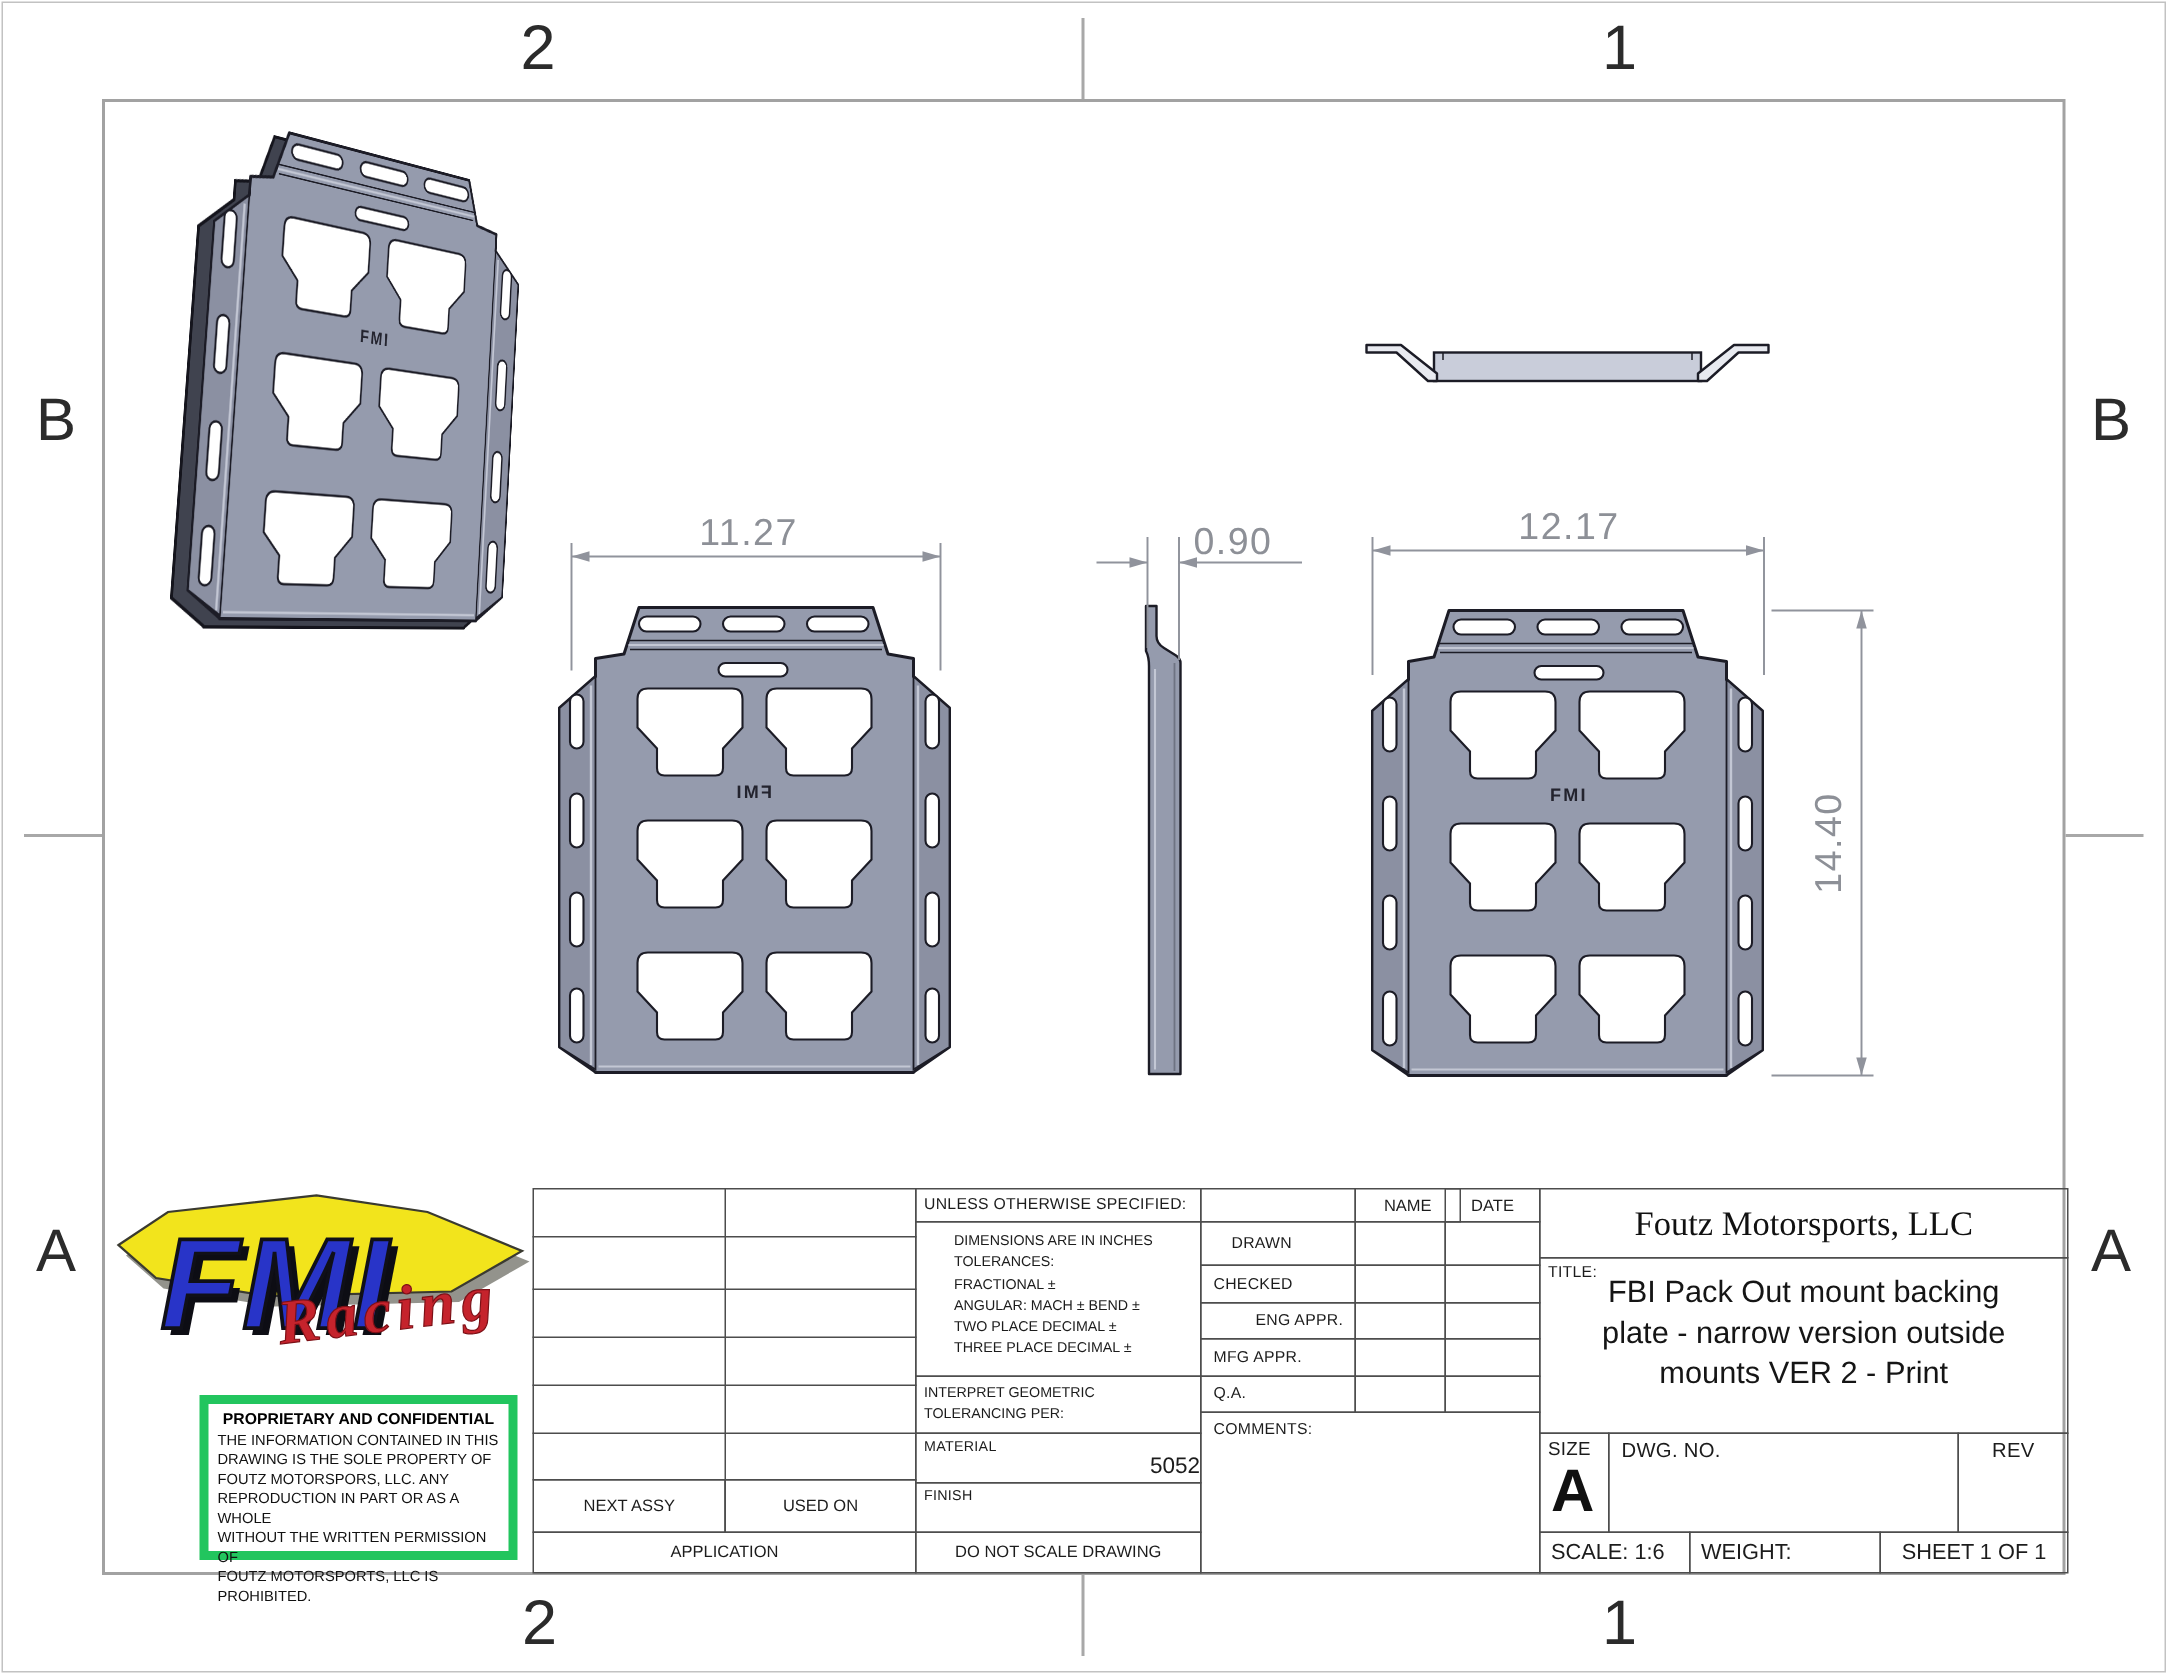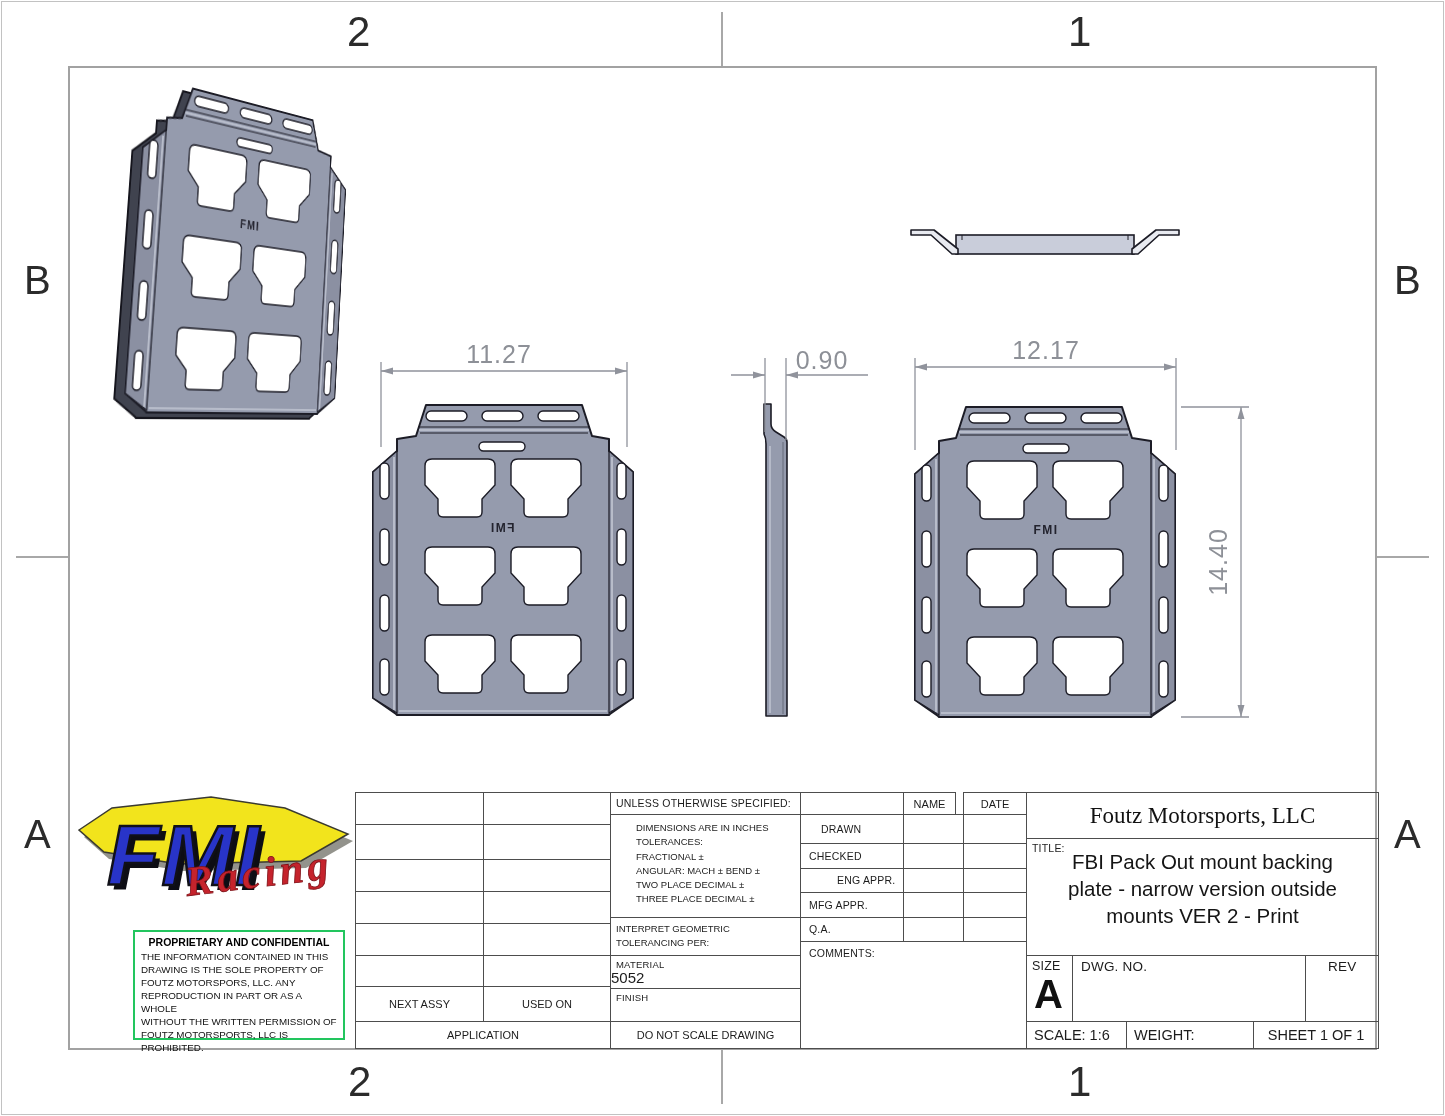--- a/index.html
+++ b/index.html
@@ -17,21 +17,21 @@
   .tb{position:absolute;left:355px;top:792px;width:1024px;height:257px;font-size:11px;color:#1c1c1c;}
   .cell{position:absolute;border:1px solid #4d4d4d;box-sizing:border-box;background:transparent;}
   .vline,.hline{position:absolute;background:#4d4d4d;}
   .lbl{position:absolute;left:5px;top:3px;font-size:10.5px;letter-spacing:.2px;}
   .center-txt{display:flex;align-items:center;justify-content:center;text-align:center;}
   .tol-notes{font-size:9.5px;line-height:1.5;white-space:pre-line;padding:6px 0 0 5px;}
   .company{font-family:"Liberation Serif",serif;font-size:23px;color:#111;}
   .title-lines{position:absolute;left:0;right:0;top:9px;text-align:center;font-size:20.5px;line-height:1.32;color:#151515;}
   .big-size{position:absolute;left:7px;top:16px;font-size:40px;font-weight:bold;color:#111;}
   .scale-txt{font-size:14.5px;padding-left:7px;display:flex;align-items:center;}
-  .prop-box{position:absolute;left:133px;top:930px;width:212px;height:110px;border:2px solid #22c55e;box-sizing:border-box;}
+  .prop-box{position:absolute;left:133px;top:930px;width:212px;height:110px;border:6px solid #22c55e;box-sizing:border-box;}
   .prop-head{text-align:center;font-size:10.5px;font-weight:bold;margin-top:4px;color:#000;}
   .prop-body{font-size:9.8px;line-height:1.33;padding:2px 5px 0 6px;white-space:pre-line;color:#111;}
 </style>
 </head>
 <body>
 
 <div class="sheet">
   <div class="paper-edge"></div>
   <div class="frame"></div>
 
@@ -185,31 +185,31 @@
 ANGULAR: MACH ±    BEND ±
 TWO PLACE DECIMAL    ±
 THREE PLACE DECIMAL  ±</div>
     </div>
     <div class="cell" style="left:255px;top:125px;width:191px;height:39px;">
       <div class="tol-notes" style="padding-top:4px;">INTERPRET GEOMETRIC
 TOLERANCING PER:</div>
     </div>
     <div class="cell" style="left:255px;top:163px;width:191px;height:34px;">
       <div class="lbl" style="font-size:9.5px;">MATERIAL</div>
-      <div style="position:absolute;left:0;right:0;top:13px;text-align:left;font-size:15px;">5052</div>
+      <div style="position:absolute;left:0;right:0;top:13px;text-align:right;font-size:15px;">5052</div>
     </div>
     <div class="cell" style="left:255px;top:196px;width:191px;height:34px;">
       <div class="lbl" style="font-size:9.5px;">FINISH</div>
     </div>
     <div class="cell center-txt" style="left:255px;top:229px;width:191px;height:28px;">
         <span>DO NOT SCALE DRAWING</span>
       </div>
 
     <div class="cell" style="left:445px;top:0;width:104px;height:23px;"></div>
-    <div class="cell center-txt" style="left:548px;top:0;width:53px;height:23px;">
+    <div class="cell center-txt" style="left:548px;top:0;width:71px;height:23px;">
         <span>NAME</span>
       </div>
     <div class="cell center-txt" style="left:608px;top:0;width:64px;height:23px;text-align:right;">
         <span>DATE</span>
       </div>
 
     <div class="cell" style="left:445px;top:22px;width:104px;height:30px;">
         <div class="lbl" style="top:8px;left:8px;padding-left:12px;">DRAWN</div>
       </div>
     <div class="cell" style="left:548px;top:22px;width:61px;height:30px;"></div>

